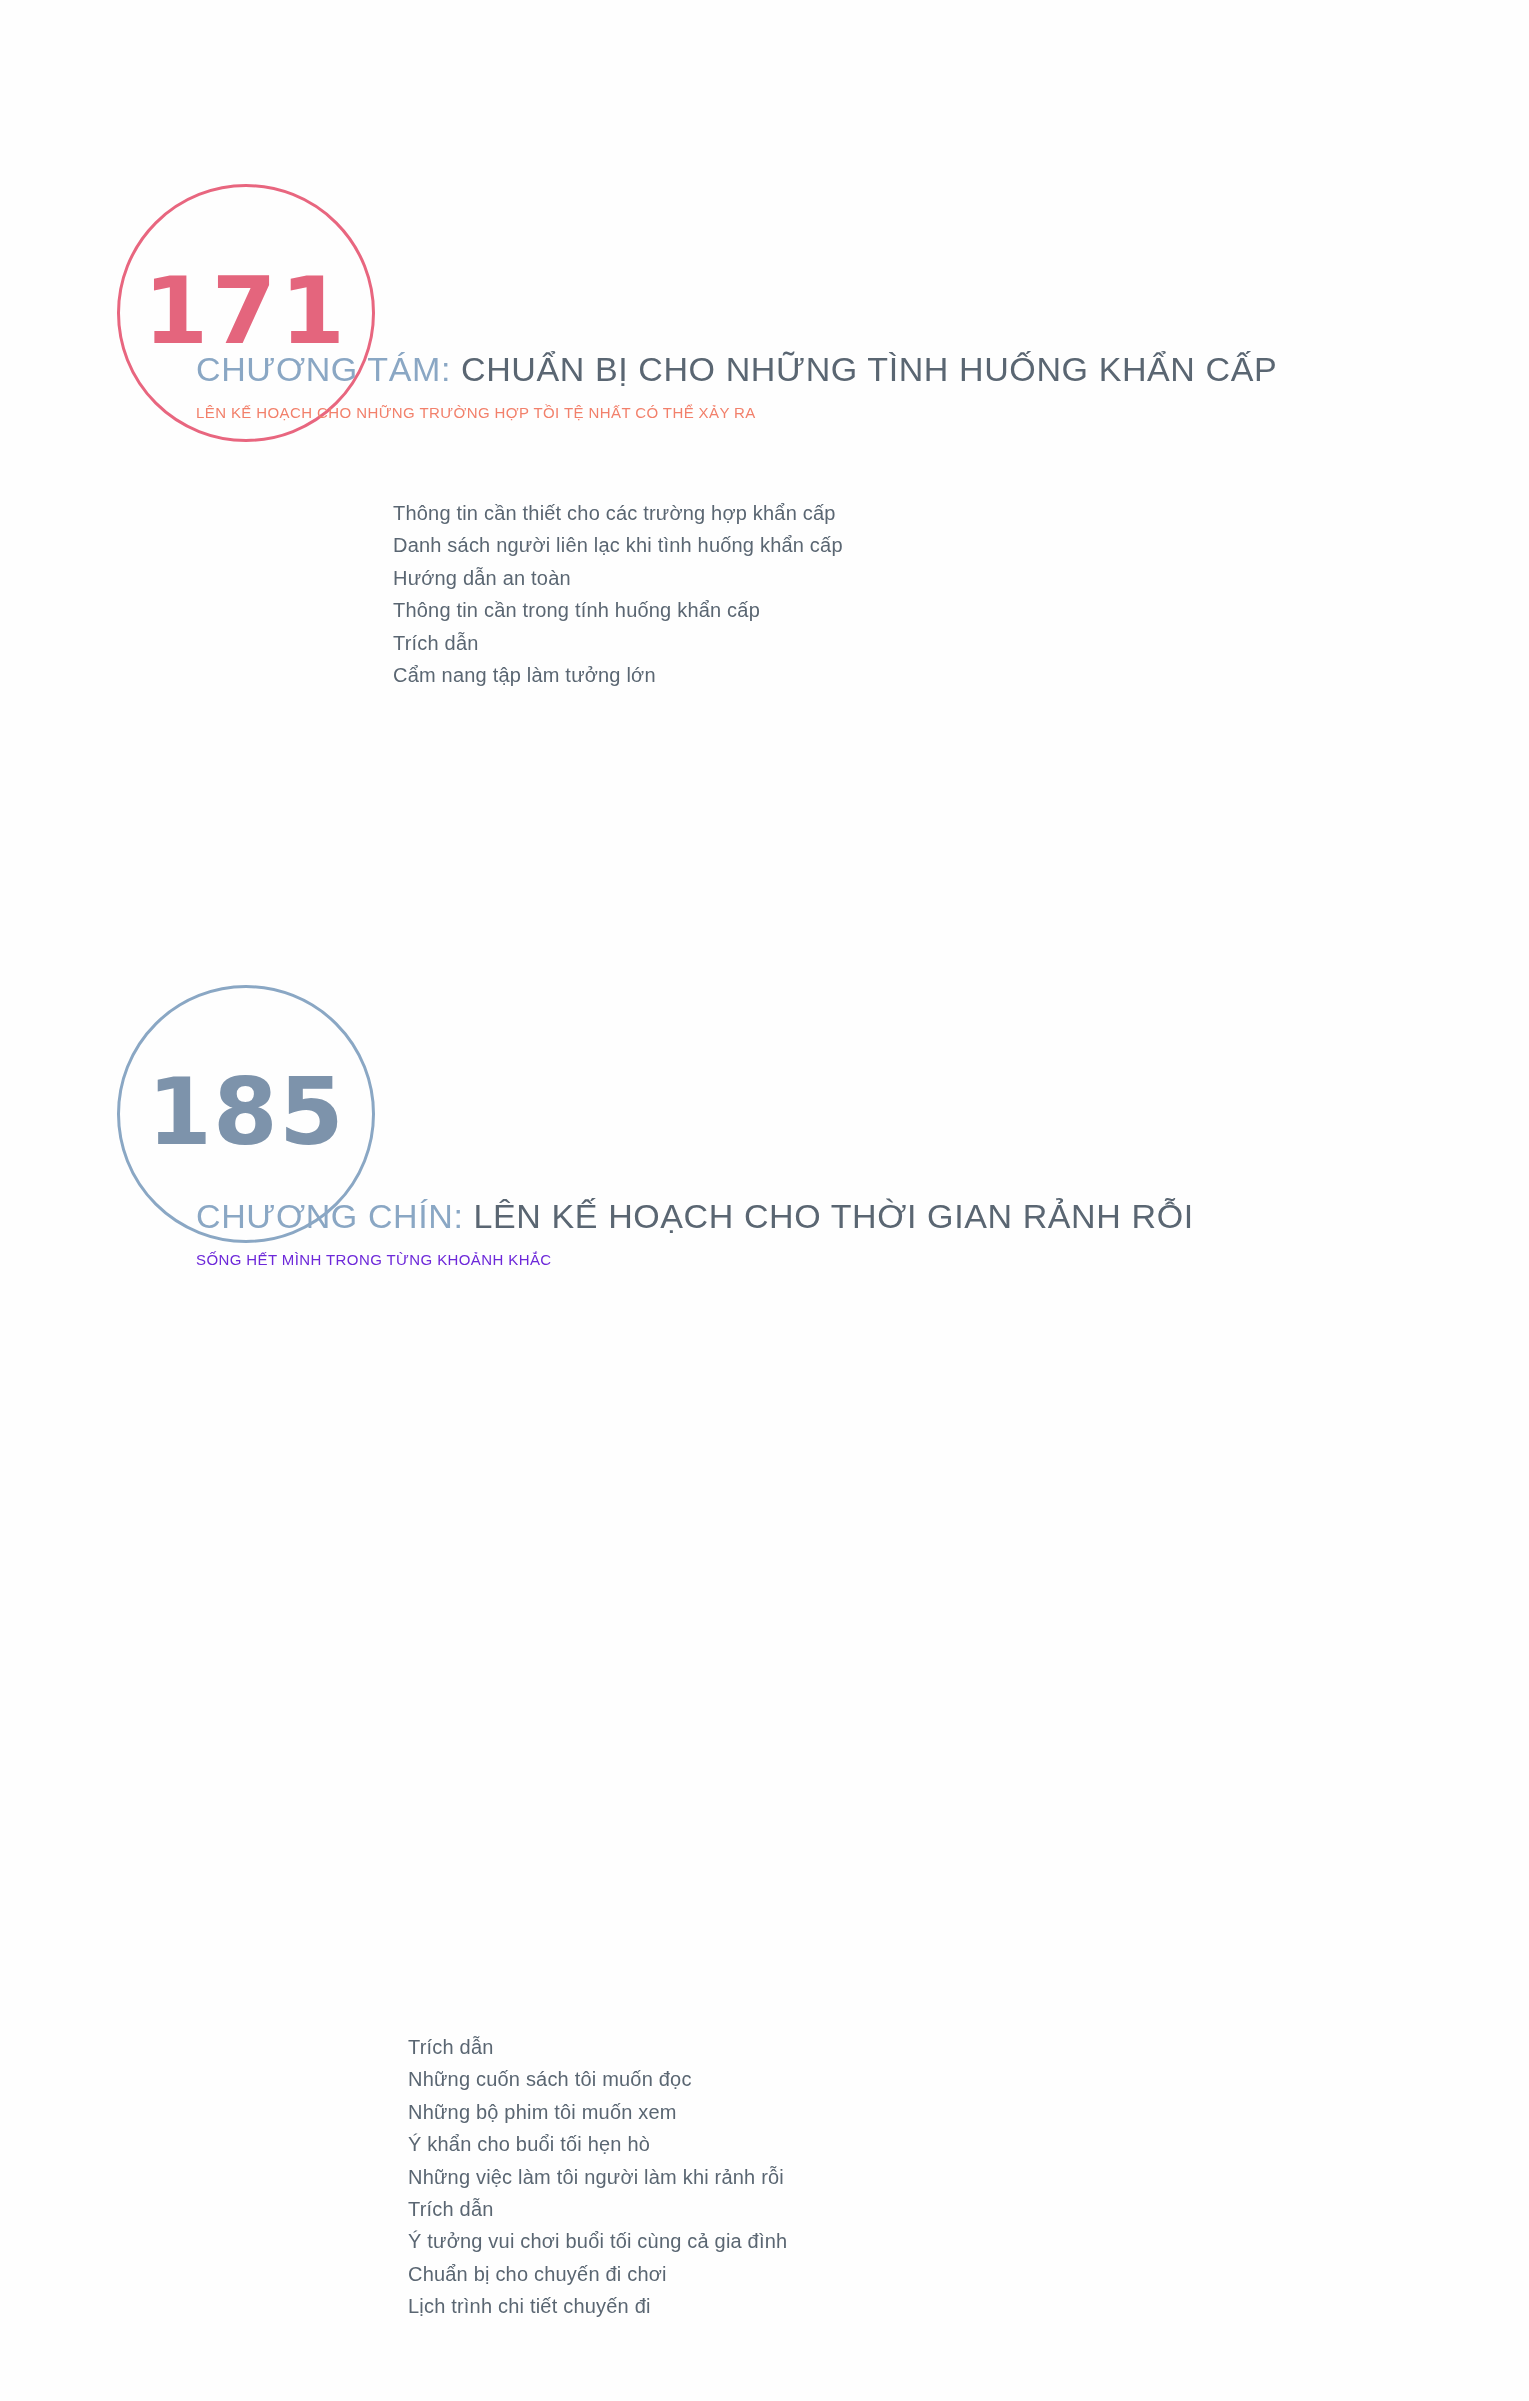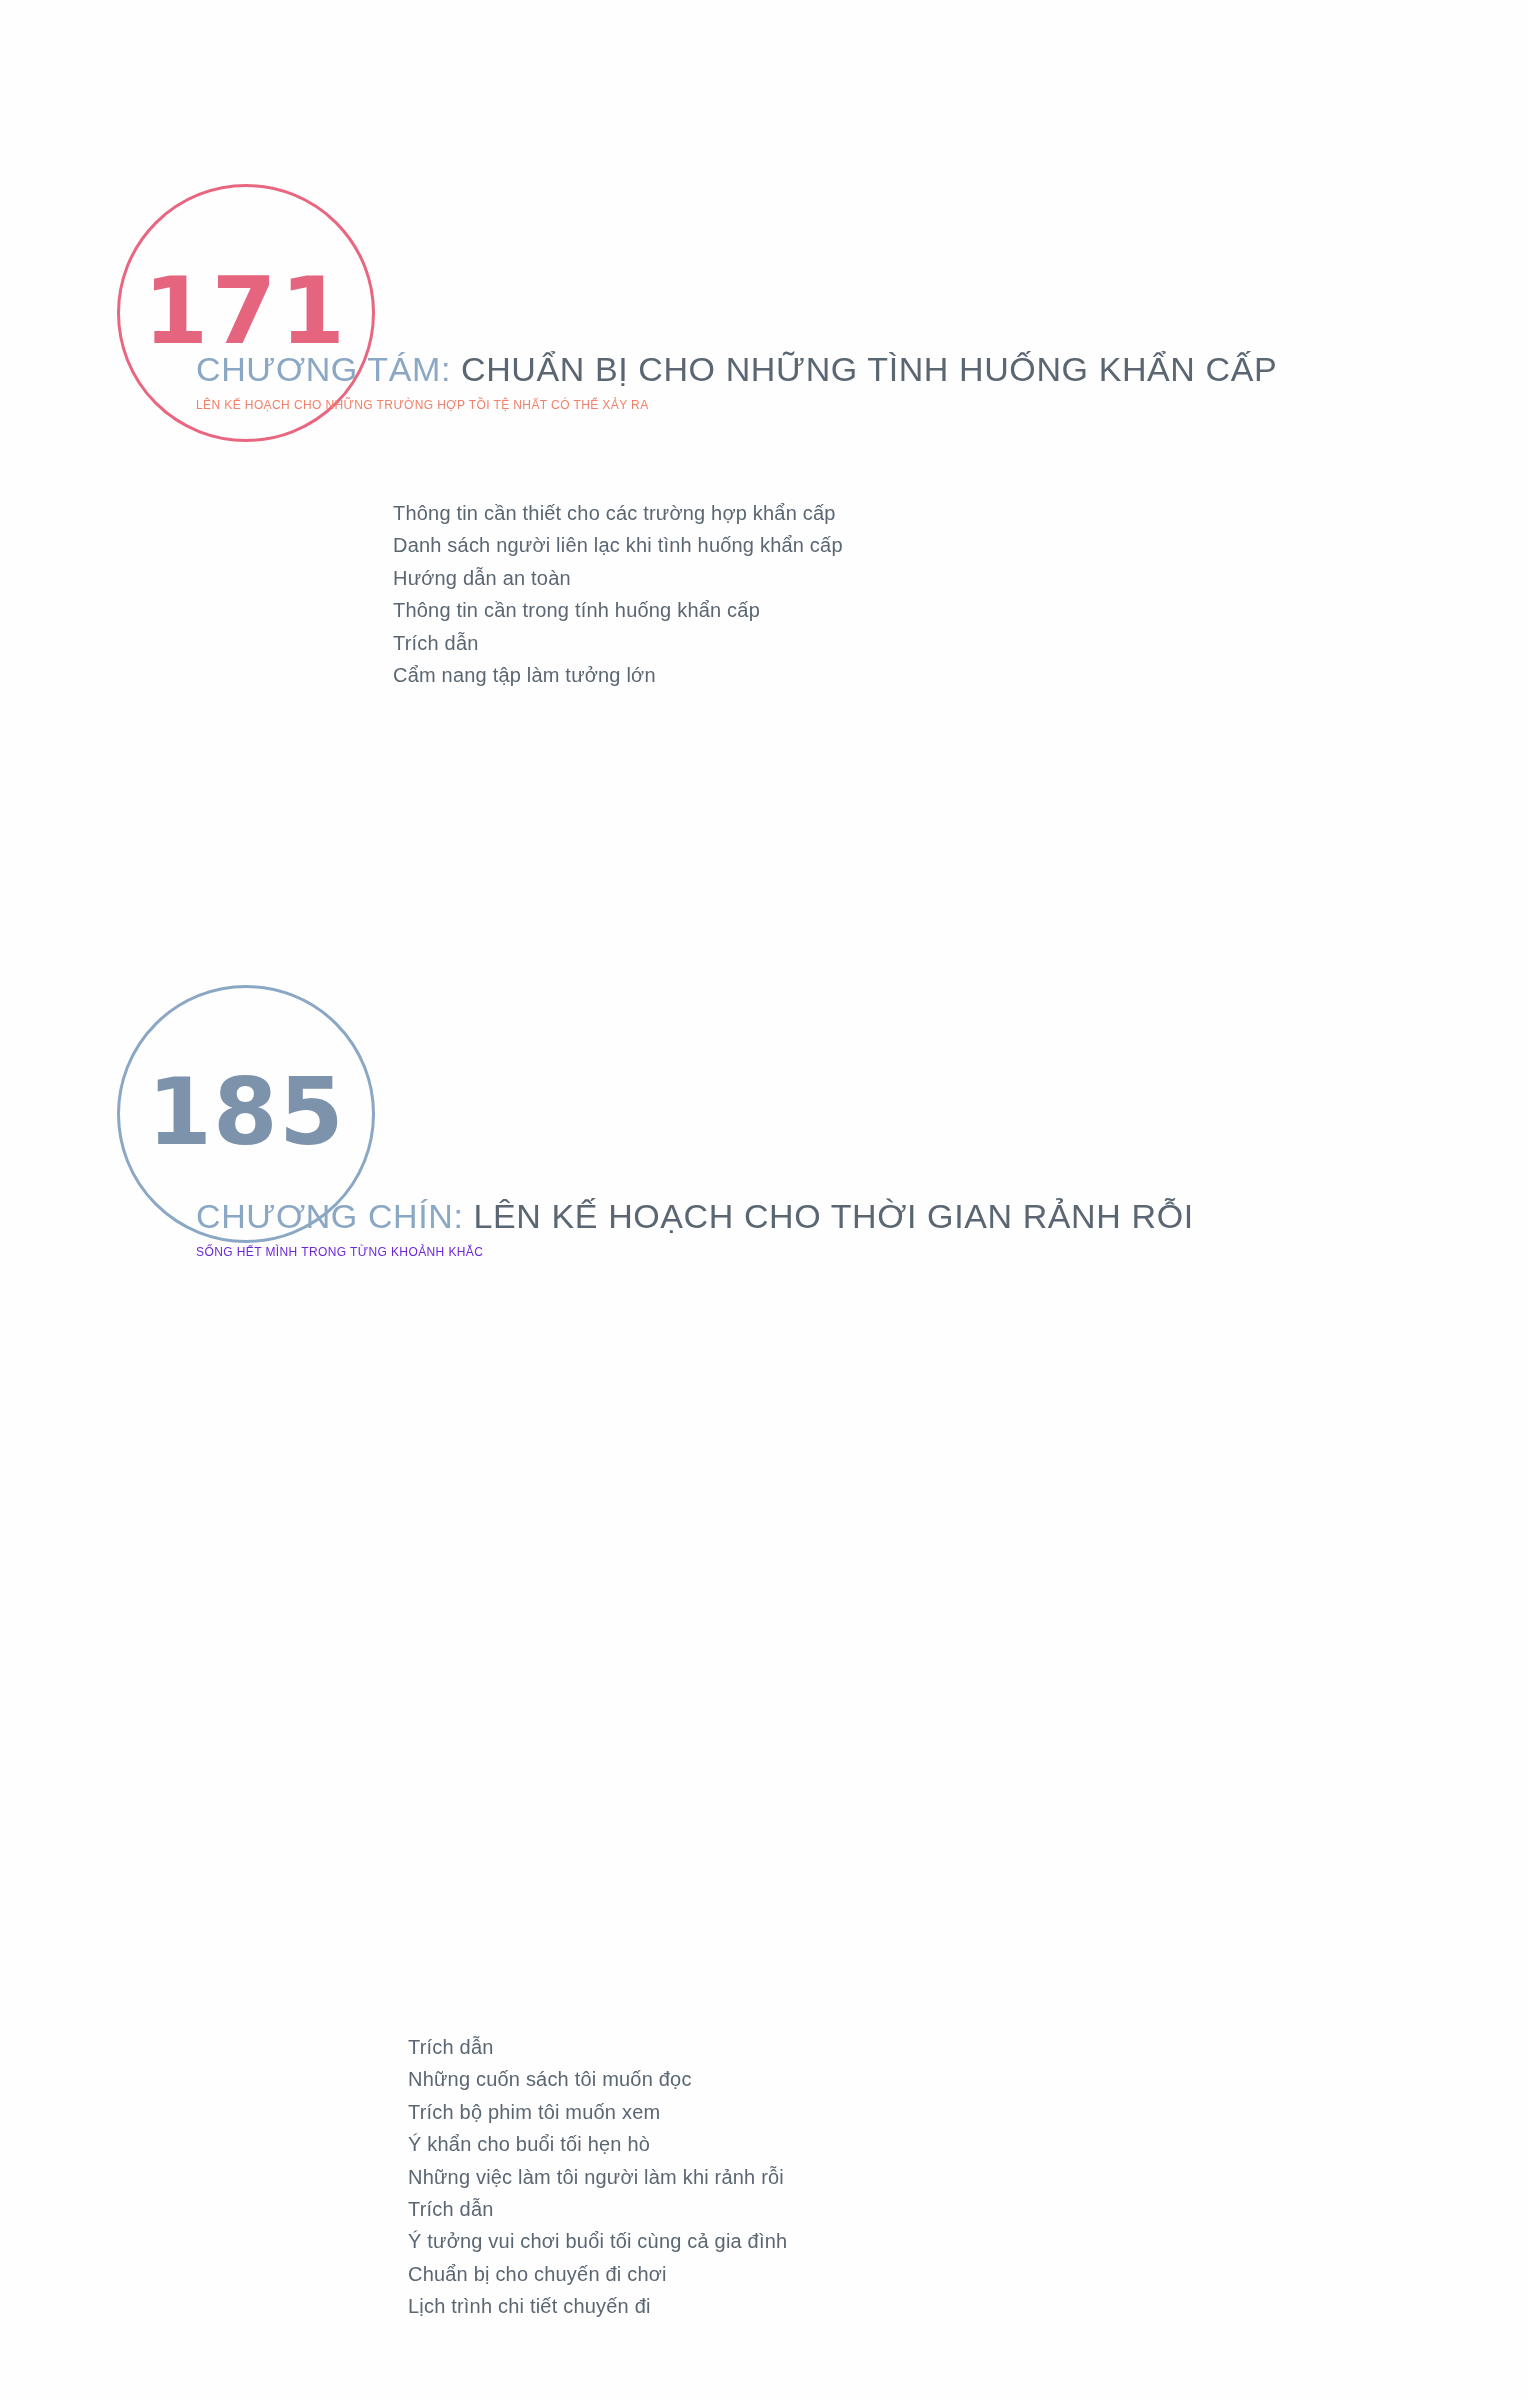--- a/index.html
+++ b/index.html
@@ -78,22 +78,22 @@
   .chapter-title {
     font-size: 34px;
     letter-spacing: 0.6px;
     white-space: nowrap;
     color: #5a6672;
   }
   .chapter-title .kicker {
     color: #8aa7c4;
   }
   .chapter-sub {
-    margin-top: 9px;
-    font-size: 12px;
+    margin-top: 15px;
+    font-size: 15px;
     letter-spacing: 0.4px;
     color: #f2806b;
     white-space: nowrap;
   }
   #chapter-nine .chapter-sub { color: #6d28d9; }
 
   .toc-list {
     position: absolute;
     list-style: none;
     margin: 0;
@@ -145,21 +145,21 @@
     <div class="headings">
       <div class="chapter-title">
         <span class="kicker">CHƯƠNG CHÍN:</span><span> LÊN KẾ HOẠCH CHO THỜI GIAN RẢNH RỖI</span>
       </div>
       <div class="chapter-sub">SỐNG HẾT MÌNH TRONG TỪNG KHOẢNH KHẮC</div>
     </div>
 
     <ul class="toc-list">
       <li>Trích dẫn</li>
       <li>Những cuốn sách tôi muốn đọc</li>
-      <li>Trích bộ phim tôi muốn xem</li>
+      <li>Những bộ phim tôi muốn xem</li>
       <li>Ý khẩn cho buổi tối hẹn hò</li>
       <li>Những việc làm tôi người làm khi rảnh rỗi</li>
       <li>Trích dẫn</li>
       <li>Ý tưởng vui chơi buổi tối cùng cả gia đình</li>
       <li>Chuẩn bị cho chuyến đi chơi</li>
       <li>Lịch trình chi tiết chuyến đi</li>
 
     </ul>
   </section>
 

